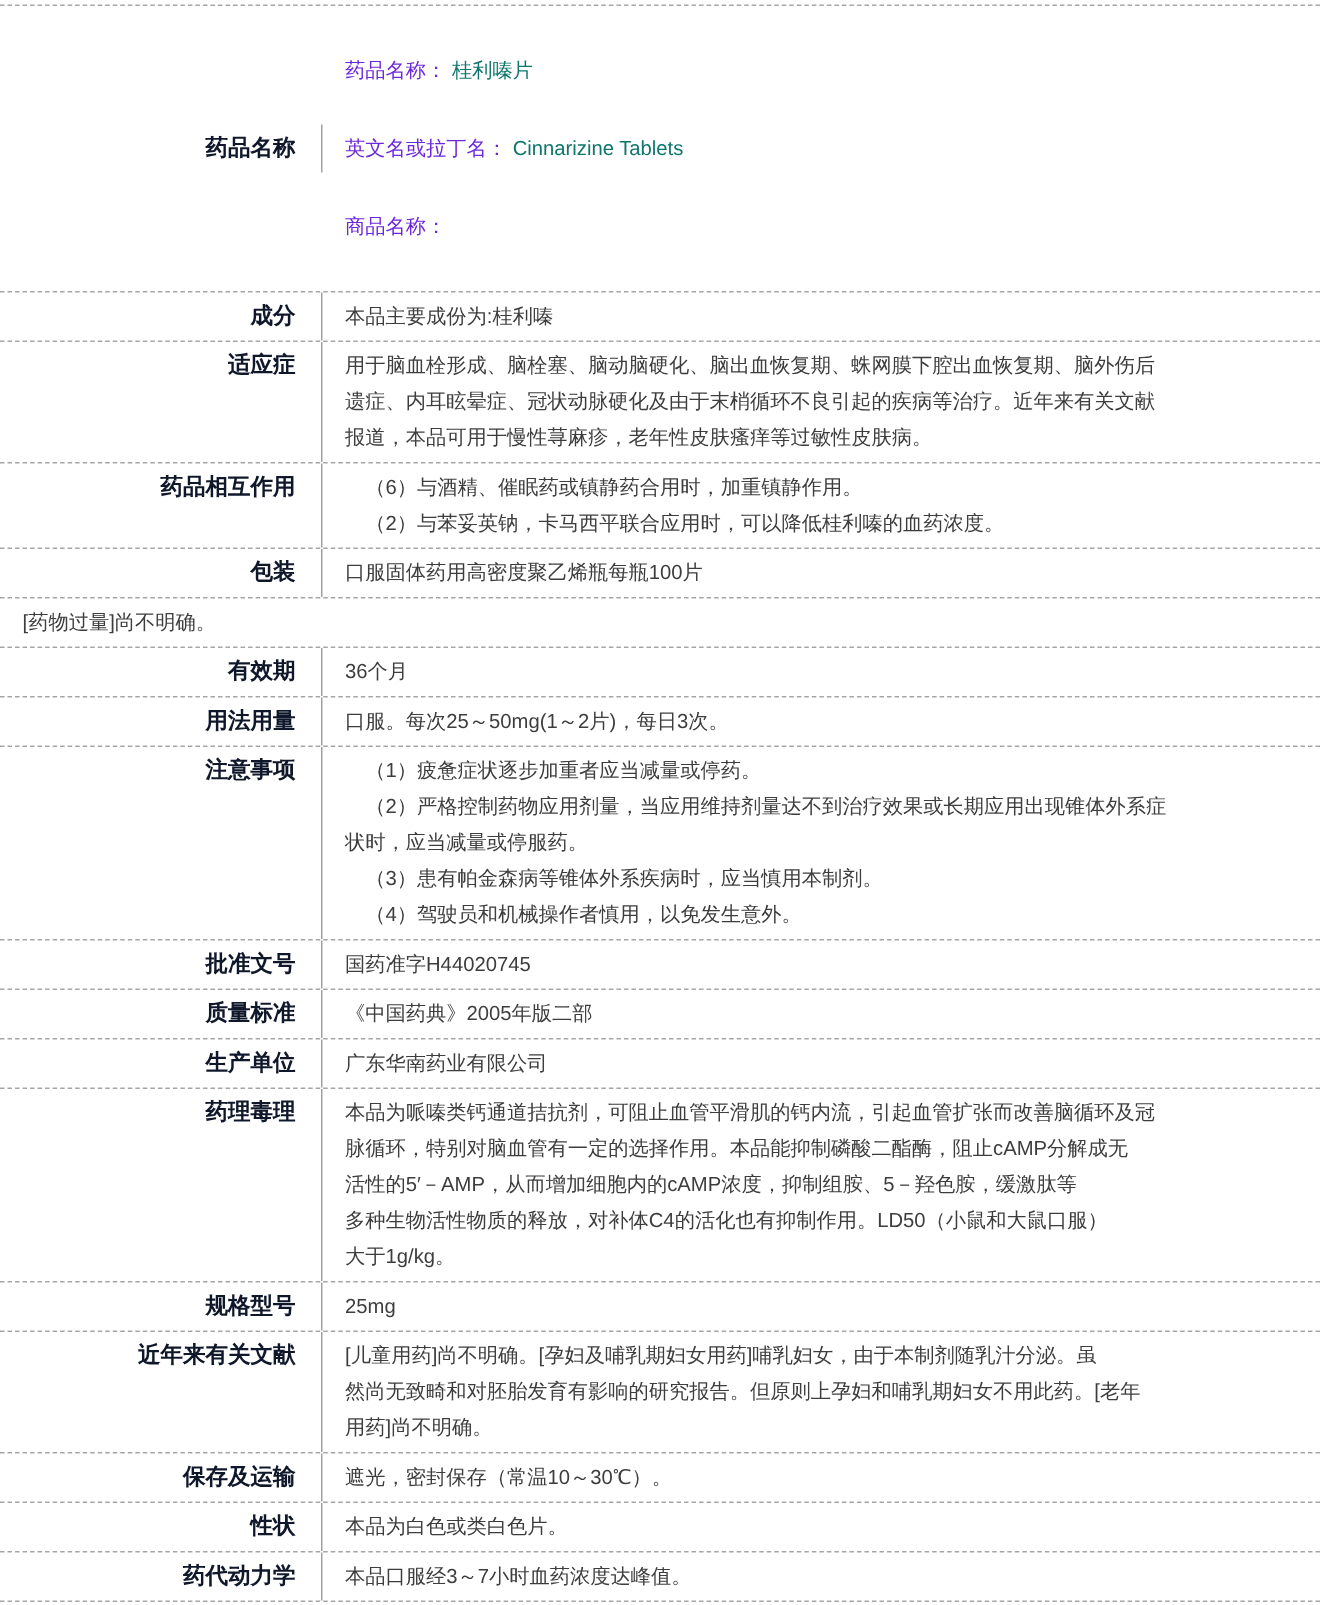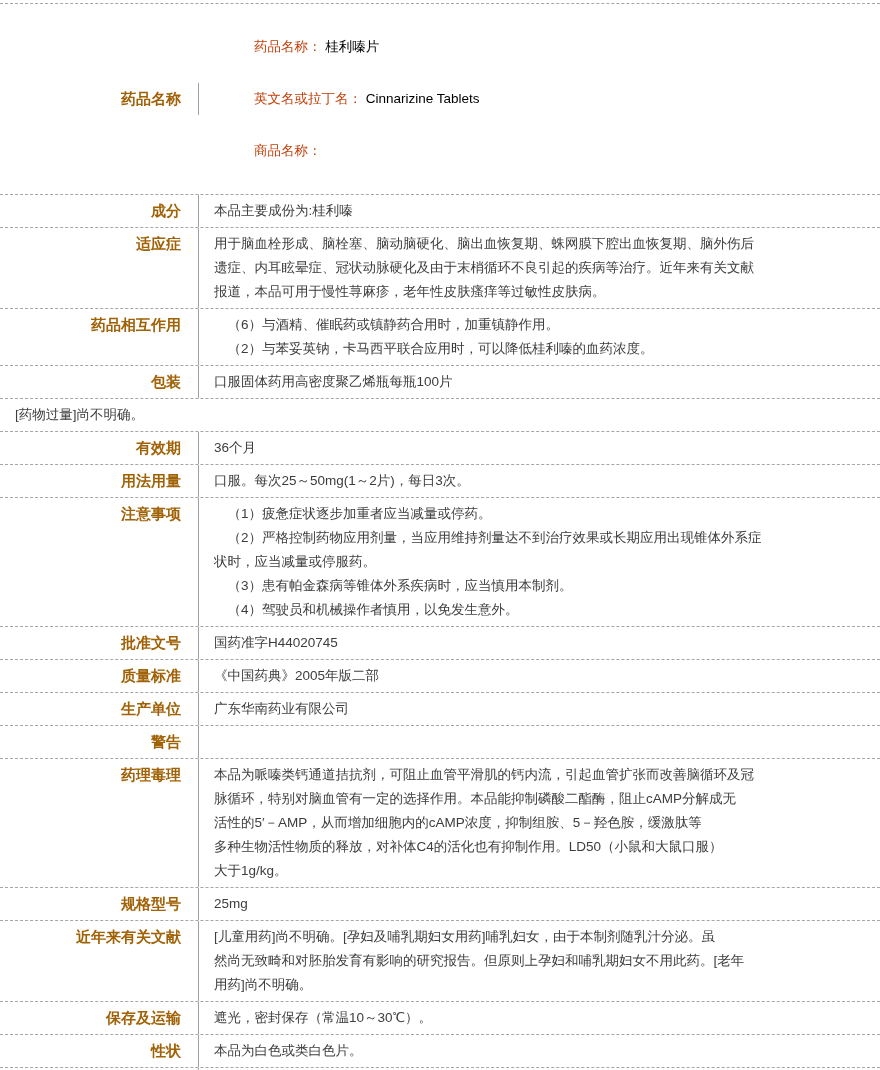--- a/index.html
+++ b/index.html
@@ -21,37 +21,38 @@
   }
   .cell-label {
     width: 199px;
     flex: 0 0 199px;
     border-right: 1px solid #a0a0a0;
     box-sizing: border-box;
     text-align: right;
     padding: 4px 17px 4px 4px;
     font-size: 15px;
     font-weight: bold;
-    color: #a16207;
+    color: #0f172a;
     line-height: 24px;
     font-family: "Liberation Serif", "DejaVu Serif", serif;
+    margin-left: 16px;
   }
   .cell-content {
     flex: 1 1 auto;
     padding: 4px 12px 4px 15px;
     font-size: 13.5px;
     color: #3d3d3d;
     line-height: 24px;
     white-space: pre-line;
     min-height: 24px;
   }
   .row-name .cell-content { line-height: 26px; }
   .row-name .cell-label { align-self: center; }
-  .field-label { color: #c2410c; margin-left: 40px; }
-  .field-value { color: #000000; }
+  .field-label { color: #6d28d9; }
+  .field-value { color: #0f766e; }
 </style>
 </head>
 <body>
 
 <div class="drug-table">
 
   <div class="row row-name">
     <div class="cell-label">药品名称</div>
     <div class="cell-content">
       <div><span class="field-label">药品名称：</span> <span class="field-value">桂利嗪片</span></div>
@@ -114,24 +115,20 @@
   <div class="row">
     <div class="cell-label">质量标准</div>
     <div class="cell-content">《中国药典》2005年版二部</div>
   </div>
 
   <div class="row">
     <div class="cell-label">生产单位</div>
     <div class="cell-content">广东华南药业有限公司</div>
   </div>
 
-  <div class="row">
-    <div class="cell-label">警告</div>
-    <div class="cell-content"></div>
-  </div>
 
   <div class="row">
     <div class="cell-label">药理毒理</div>
     <div class="cell-content">本品为哌嗪类钙通道拮抗剂，可阻止血管平滑肌的钙内流，引起血管扩张而改善脑循环及冠
 脉循环，特别对脑血管有一定的选择作用。本品能抑制磷酸二酯酶，阻止cAMP分解成无
 活性的5′－AMP，从而增加细胞内的cAMP浓度，抑制组胺、5－羟色胺，缓激肽等
 多种生物活性物质的释放，对补体C4的活化也有抑制作用。LD50（小鼠和大鼠口服）
 大于1g/kg。</div>
   </div>
 

